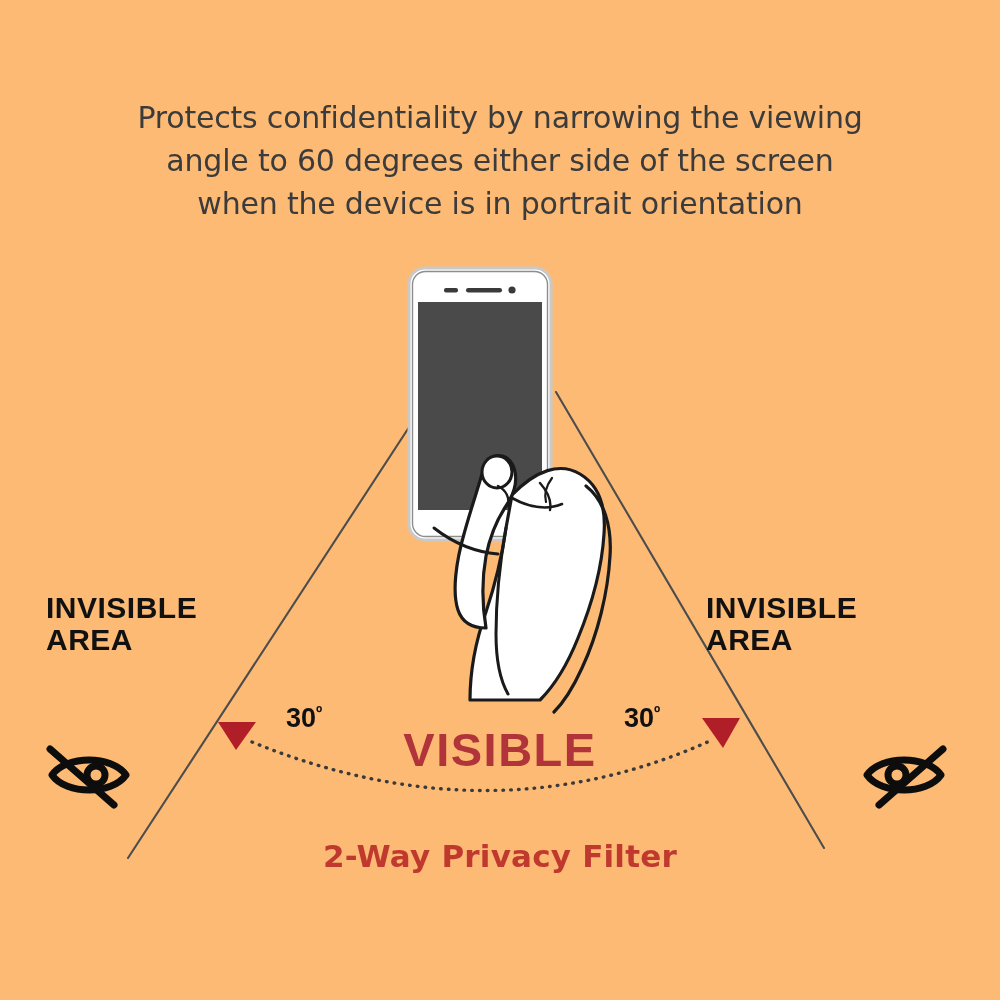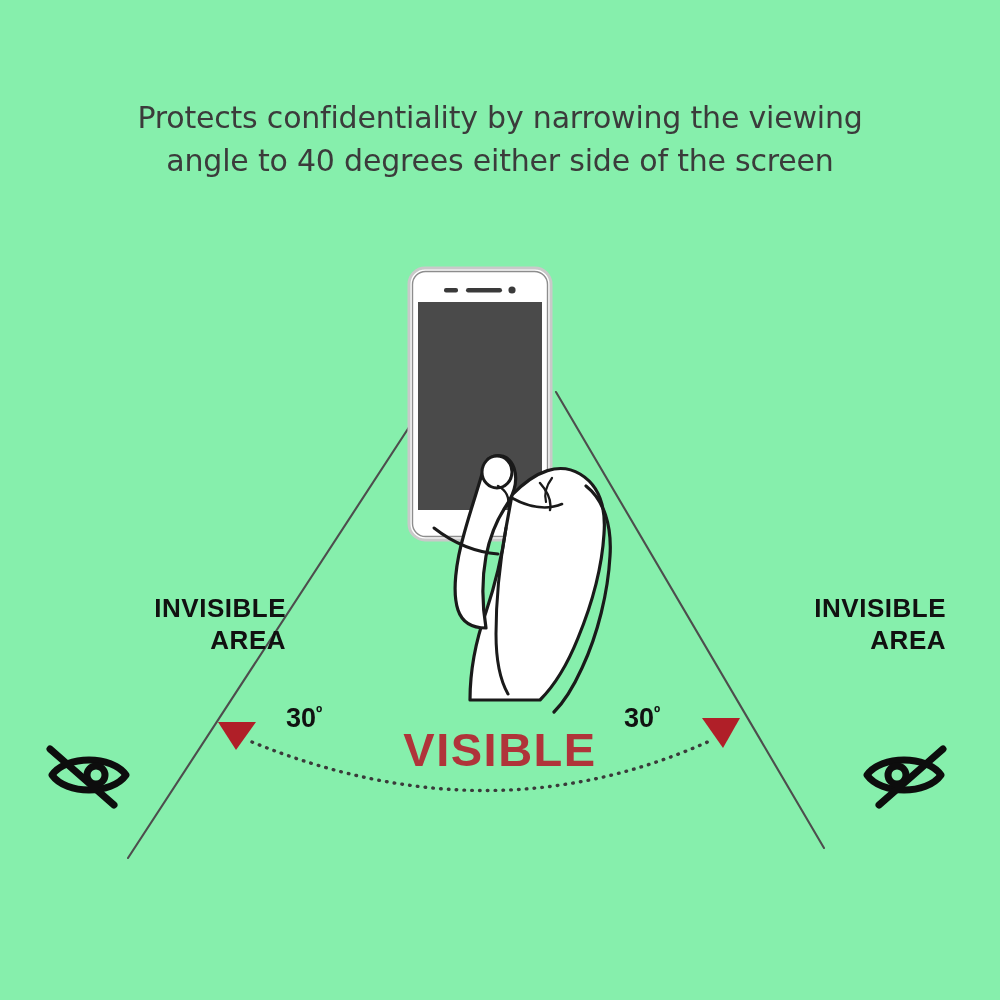--- a/index.html
+++ b/index.html
@@ -8,21 +8,21 @@
     padding: 0;
     background: #ffffff;
   }
   body {
     font-family: "Liberation Sans", sans-serif;
   }
   #page {
     position: relative;
     width: 1000px;
     height: 1000px;
-    background: #86efac;
+    background: #fdba74;
     overflow: hidden;
   }
 
   
   #heading {
     position: absolute;
     left: 0;
     top: 96px;
     width: 1000px;
     text-align: center;
@@ -41,24 +41,24 @@
     left: 0;
     top: 0;
     width: 1000px;
     height: 1000px;
   }
 
   
   .invisible-label {
     position: absolute;
     width: 240px;
-    text-align: right;
+    text-align: left;
     color: #111111;
     font-family: "Liberation Sans", sans-serif;
-    font-size: 26px;
+    font-size: 30px;
     font-weight: 700;
     line-height: 32px;
     letter-spacing: 0.5px;
   }
   #invisible-left  { left: 46px;  top: 592px; }
   #invisible-right { left: 706px; top: 592px; }
 
   .angle-label {
     position: absolute;
     color: #111111;
@@ -102,21 +102,22 @@
     letter-spacing: 0.2px;
   }
 </style>
 </head>
 <body>
 
 <div id="page">
 
   <div id="heading">
     <span class="hline">Protects confidentiality by narrowing the viewing</span>
-    <span class="hline">angle to 40 degrees either side of the screen</span>
+    <span class="hline">angle to 60 degrees either side of the screen</span>
+    <span class="hline">when the device is in portrait orientation</span>
   </div>
 
   <svg id="stage" viewBox="0 0 1000 1000">
 
     <g>
       <line x1="432" y1="392" x2="128" y2="858" stroke="#4d4d4d" stroke-width="2.1" stroke-linecap="round"></line>
       <line x1="556" y1="392" x2="824" y2="848" stroke="#4d4d4d" stroke-width="2.1" stroke-linecap="round"></line>
     </g>
 
     <path d="M 252 742 Q 492 840 712 740" fill="none" stroke="#3a3a3a" stroke-width="3.4" stroke-linecap="round" stroke-dasharray="0.6 7.2"></path>
@@ -213,14 +214,15 @@
   <div class="angle-label" id="angle-left">
     <span>30</span><span class="deg">º</span>
   </div>
 
   <div class="angle-label" id="angle-right">
     <span>30</span><span class="deg">º</span>
   </div>
 
   <div id="visible-label">VISIBLE</div>
 
+  <div id="caption">2-Way Privacy Filter</div>
 
 </div>
 
 </body></html>

